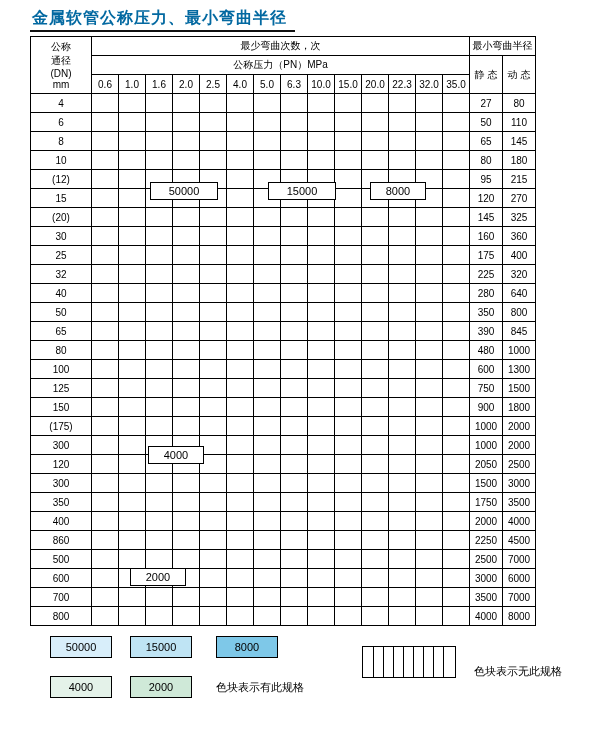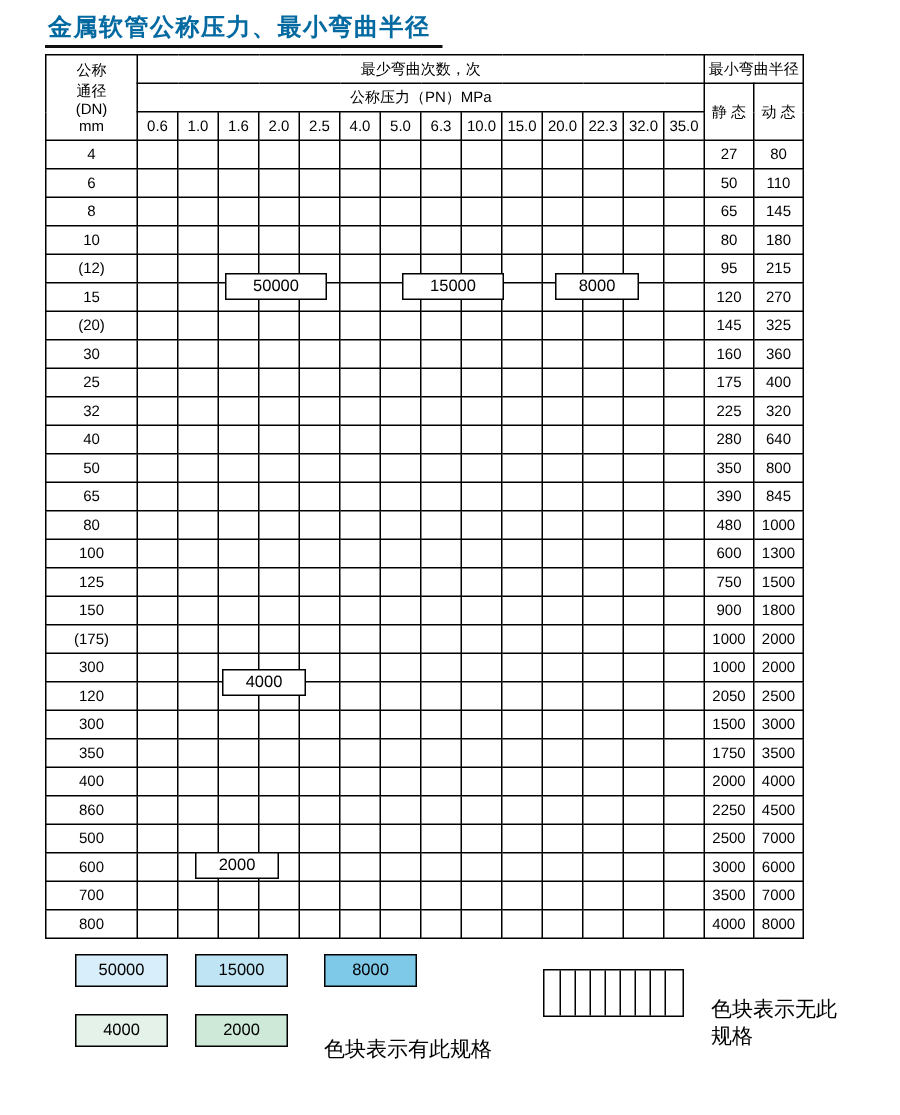--- a/index.html
+++ b/index.html
@@ -63,21 +63,21 @@
     height:16px;
     z-index:5;
   }
 
   
   .legend{position:absolute;left:30px;top:632px;width:540px;height:70px;}
   .lg-box{
     position:absolute;border:1px solid #000;
     width:60px;height:20px;line-height:20px;text-align:center;font-size:11px;
   }
-  .lg-note{position:absolute;font-size:14px;}
+  .lg-note{position:absolute;font-size:11px;}
   .lg-grid{
     position:absolute;border:1px solid #000;
     width:92px;height:30px;background:#fff;
   }
   .lg-grid i{
     position:absolute;top:0;bottom:0;width:1px;background:#000;
   }
 </style>
 </head>
 <body>
@@ -683,21 +683,21 @@
       <div class="callout" style="left: 148px; top: 446px; width: 54px;">4000</div>
       <div class="callout" style="left: 130px; top: 568px; width: 54px;">2000</div>
     </div>
 
   <div class="legend">
     <div class="lg-box" id="lg0" style="left: 20px; top: 4px; background: rgb(216, 238, 250);">50000</div>
     <div class="lg-box" id="lg1" style="left: 100px; top: 4px; background: rgb(191, 228, 244);">15000</div>
     <div class="lg-box" id="lg2" style="left: 186px; top: 4px; background: rgb(126, 200, 232);">8000</div>
     <div class="lg-box" id="lg3" style="left: 20px; top: 44px; background: rgb(228, 242, 233);">4000</div>
     <div class="lg-box" id="lg4" style="left: 100px; top: 44px; background: rgb(207, 233, 216);">2000</div>
-    <div class="lg-note" style="left:186px;top:59px;">色块表示有此规格</div>
+    <div class="lg-note" style="left:186px;top:48px;">色块表示有此规格</div>
     <div class="lg-grid" id="lg-grid" style="left:332px;top:14px;">
         <i style="left: 10px;"></i>
         <i style="left: 20px;"></i>
         <i style="left: 30px;"></i>
         <i style="left: 40px;"></i>
         <i style="left: 50px;"></i>
         <i style="left: 60px;"></i>
         <i style="left: 70px;"></i>
         <i style="left: 80px;"></i>
       </div>

